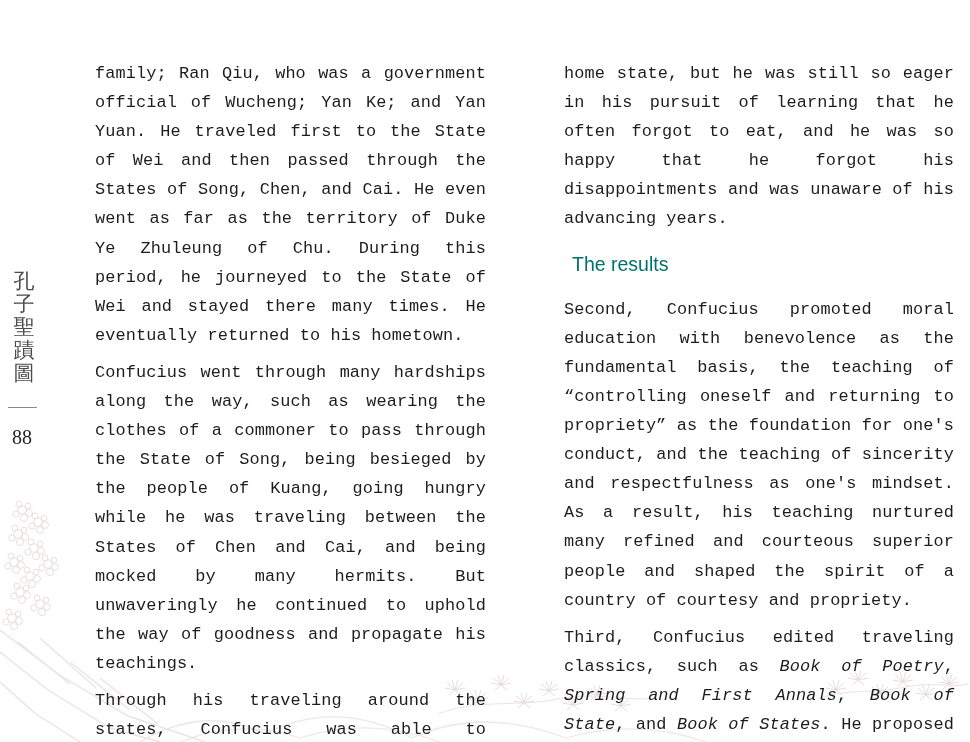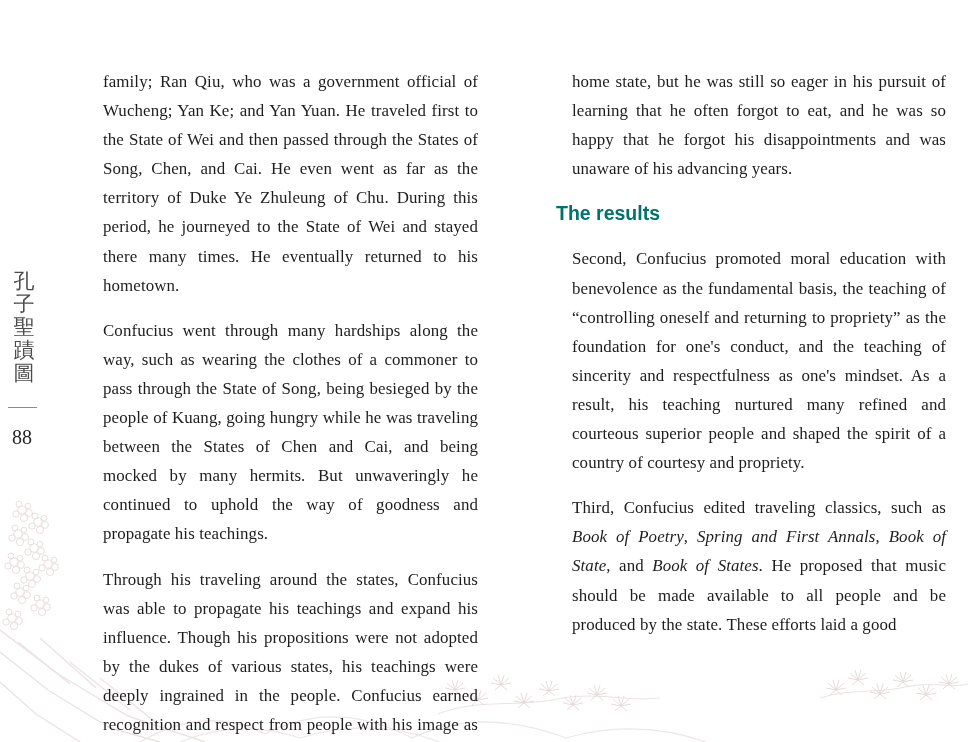--- a/index.html
+++ b/index.html
@@ -20,23 +20,23 @@
   .pagenum {
     position:absolute; left:12px; top:426px; font-size:20px;
     color:#262626; font-family:Liberation Serif, serif;
   }
   .col {
     position:absolute; top:51px; text-align:justify;
     font-size:16.9px; line-height:29.1px; letter-spacing:0.1px;
   }
   .col-left  { left:87px;  width:407px; }
   .col-right { left:556px; width:406px; }
-  .para { margin:16px; }
+  .para { margin:8px;font-family:Liberation Mono, monospace; }
   .section-heading {
-    margin:0; font-family:"Liberation Sans", sans-serif; font-weight:700;
+    margin:16px; font-family:"Liberation Sans", sans-serif; font-weight:400;
     font-size:19.5px; line-height:29.1px; color:var(--heading-color,#00716e);
     text-align:left; letter-spacing:0;
   }
 </style>
 </head>
 <body>
 
 <div class="page">
 
   <svg class="watermark" width="970" height="250" viewBox="0 0 970 250" aria-hidden="true">

